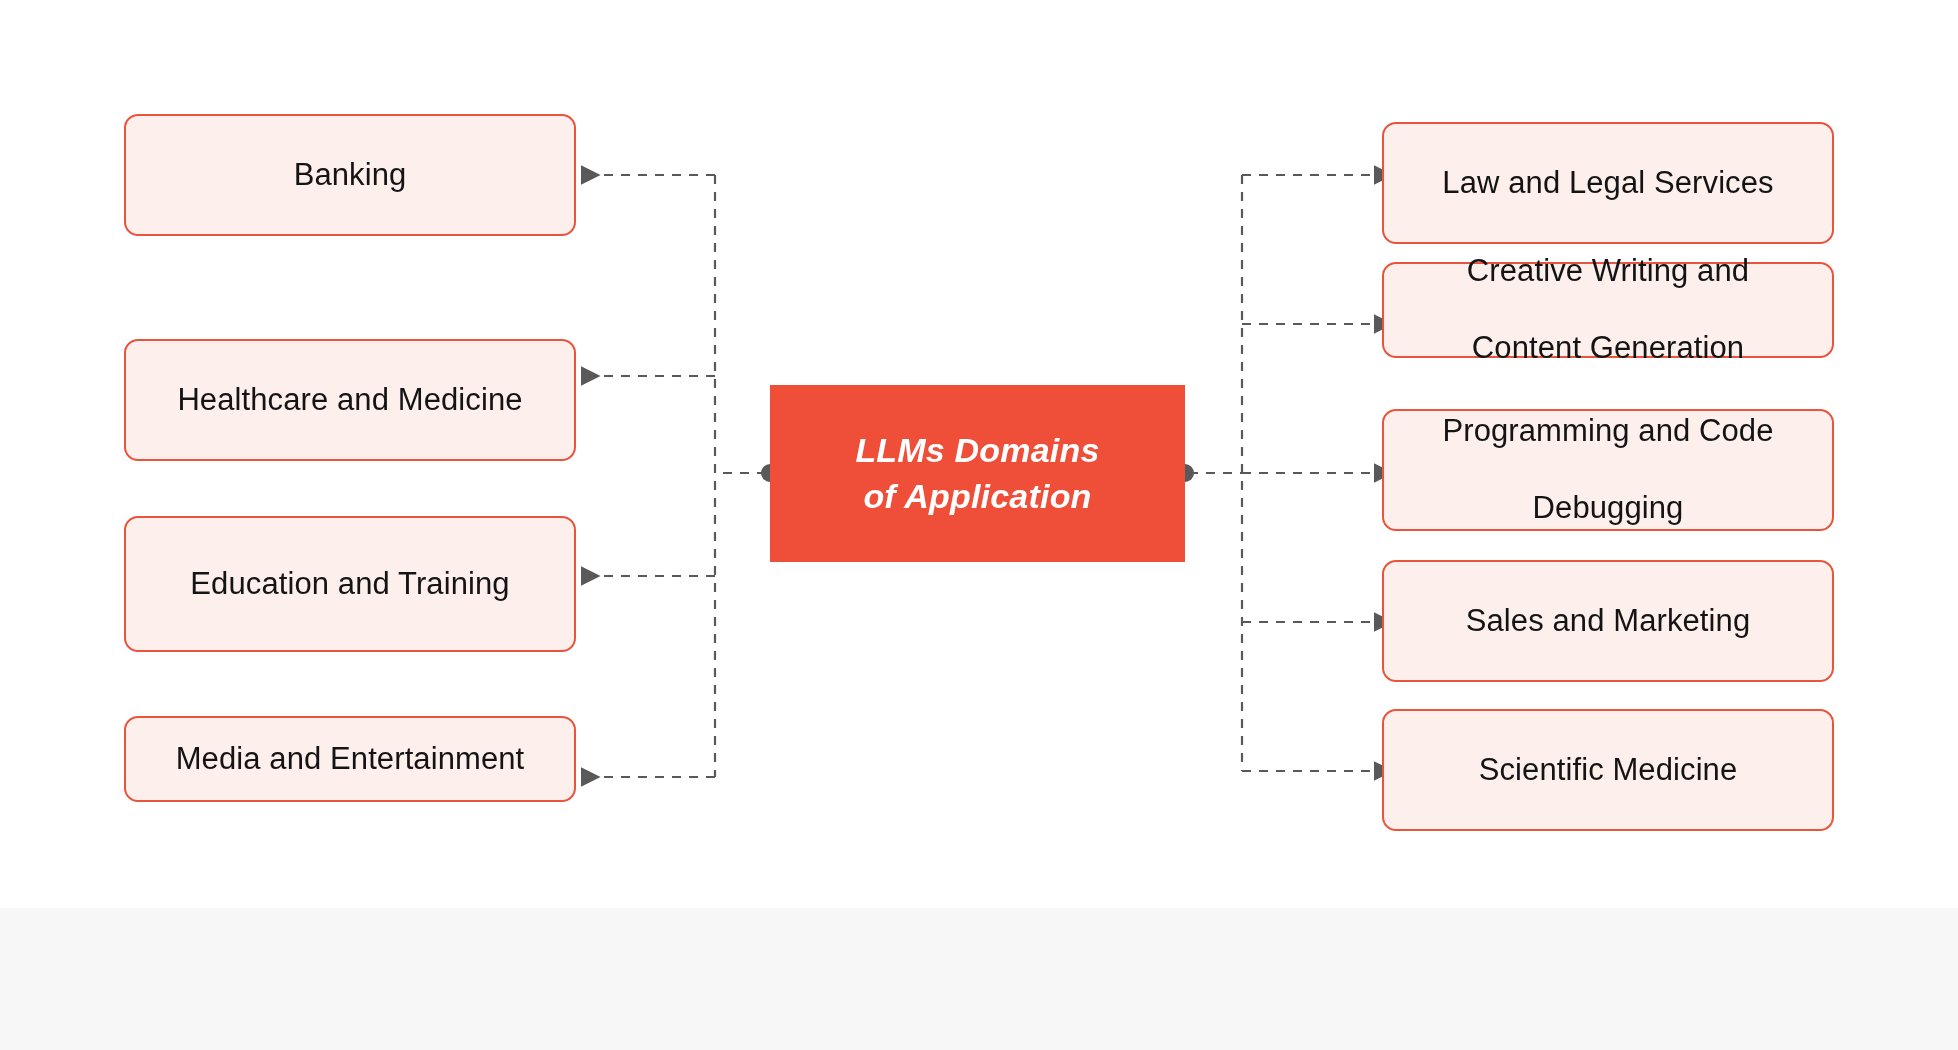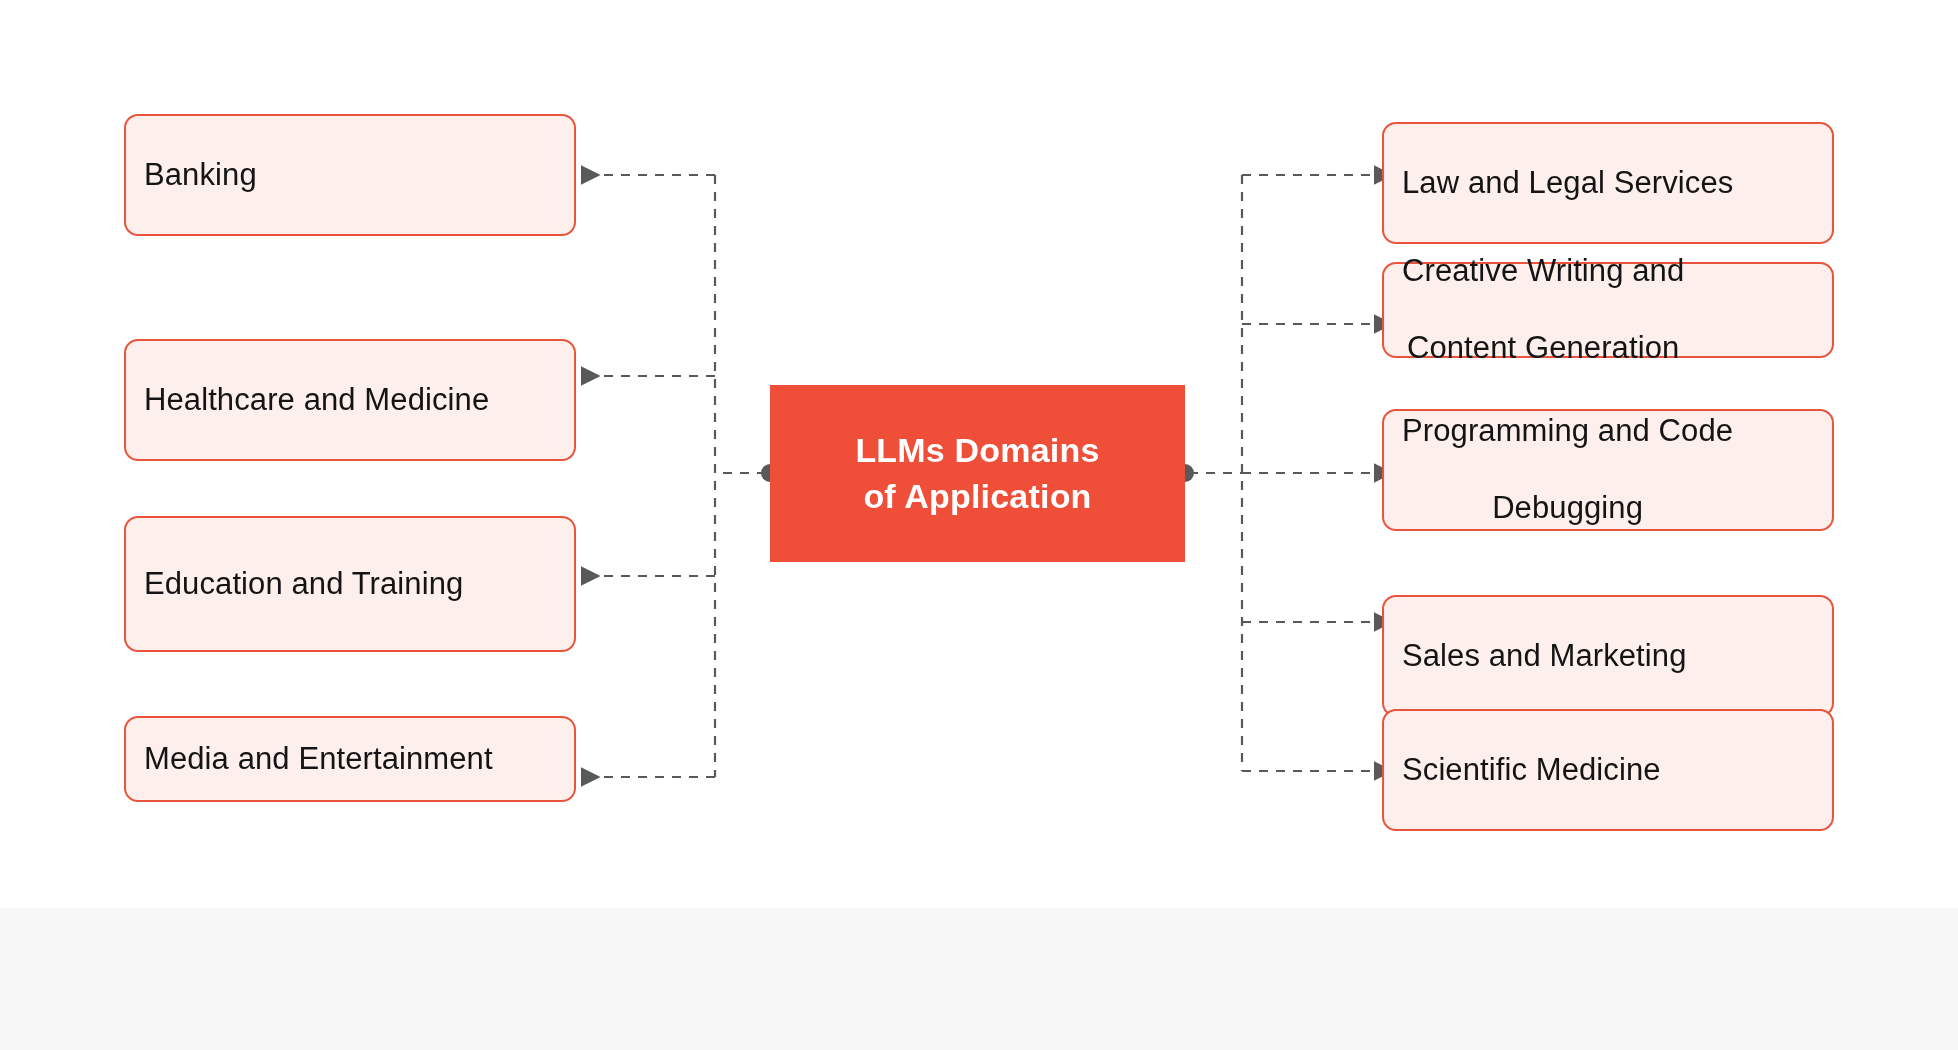--- a/index.html
+++ b/index.html
@@ -34,21 +34,21 @@
 
   
   .leaf {
     position: absolute;
     box-sizing: border-box;
     background: #FDEFEC;
     border: 2px solid #E8543C;
     border-radius: 14px;
     display: flex;
     align-items: center;
-    justify-content: flex-start;
+    justify-content: center;
     text-align: center;
     color: #141414;
     font-size: 31px;
     line-height: 1.25;
     letter-spacing: 0.1px;
     padding: 4px 18px;
   }
   .leaf span { display: block; }
 
   
@@ -61,20 +61,21 @@
     background: #EF4E38;
     display: flex;
     align-items: center;
     justify-content: center;
     text-align: center;
     color: #ffffff;
     font-size: 34px;
     font-weight: bold;
     line-height: 1.35;
     letter-spacing: 0.2px;
+    font-style: italic;
   }
 
   
   #footer {
     position: absolute;
     left: 0;
     top: 908px;
     width: 1958px;
     height: 142px;
     background: #F7F7F7;
@@ -155,21 +156,21 @@
     </div>
   </div>
 
   <div class="leaf" style="left:1382px; top:402px; width:452px; height:122px;margin-top:7px;">
     <div>
       <span>Programming and Code</span><br>
       <span>Debugging</span>
     </div>
   </div>
 
-  <div class="leaf" style="left:1382px; top:560px; width:452px; height:122px;margin-top:35px;">
+  <div class="leaf" style="left:1382px; top:560px; width:452px; height:122px;">
     <span>Sales and Marketing</span>
   </div>
 
   <div class="leaf" style="left:1382px; top:709px; width:452px; height:122px;">
     <span>Scientific Medicine</span>
   </div>
 
   <div id="footer">
 
     

